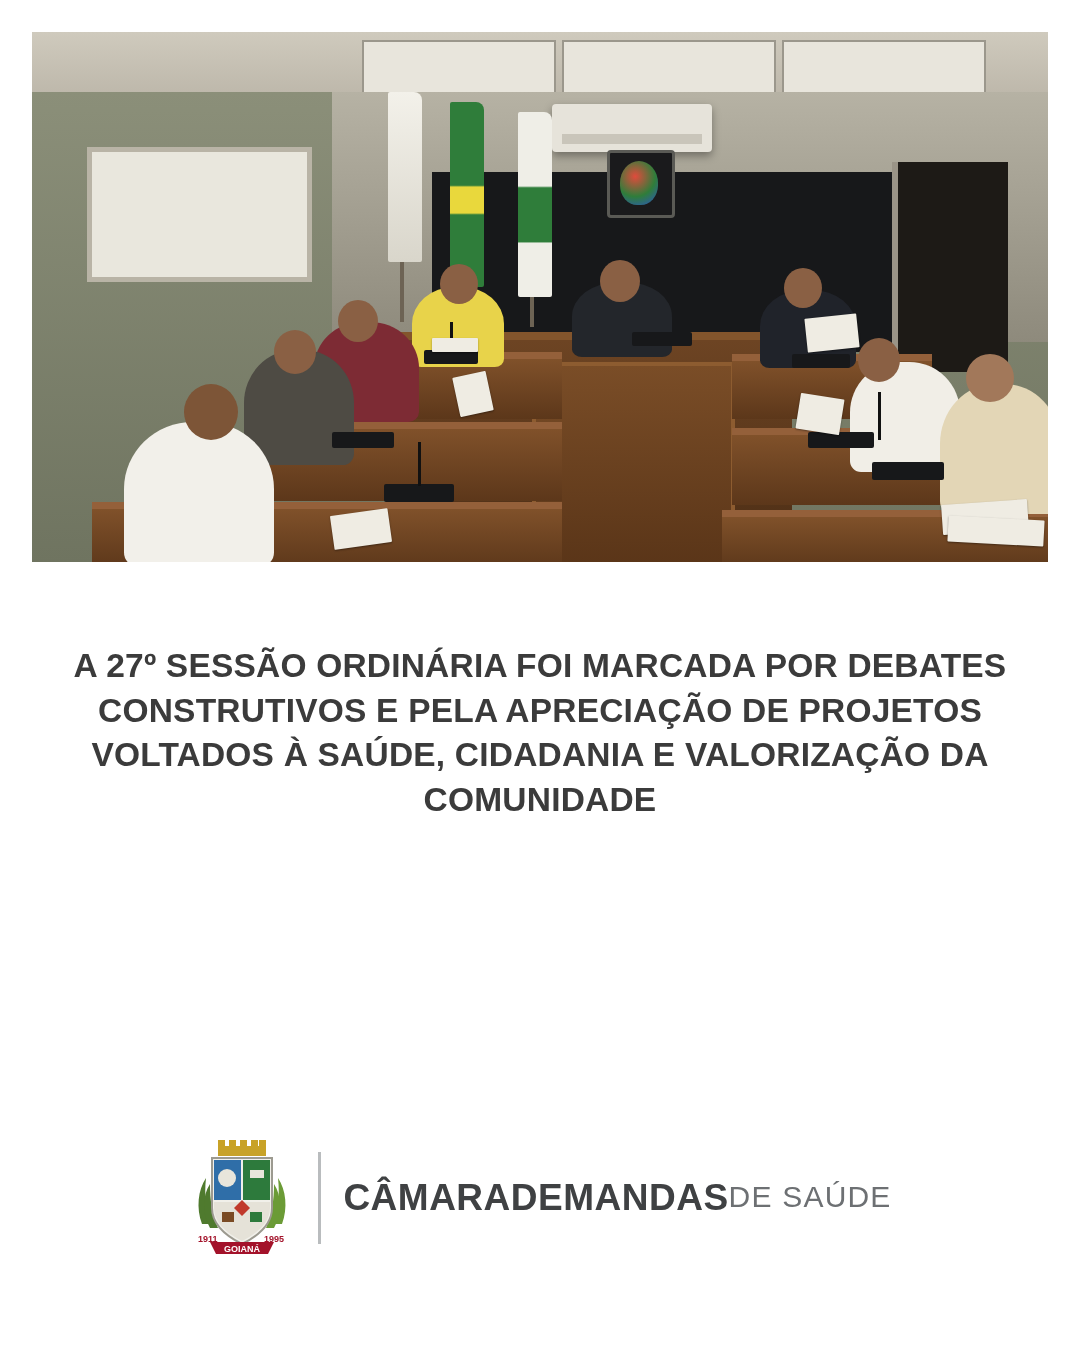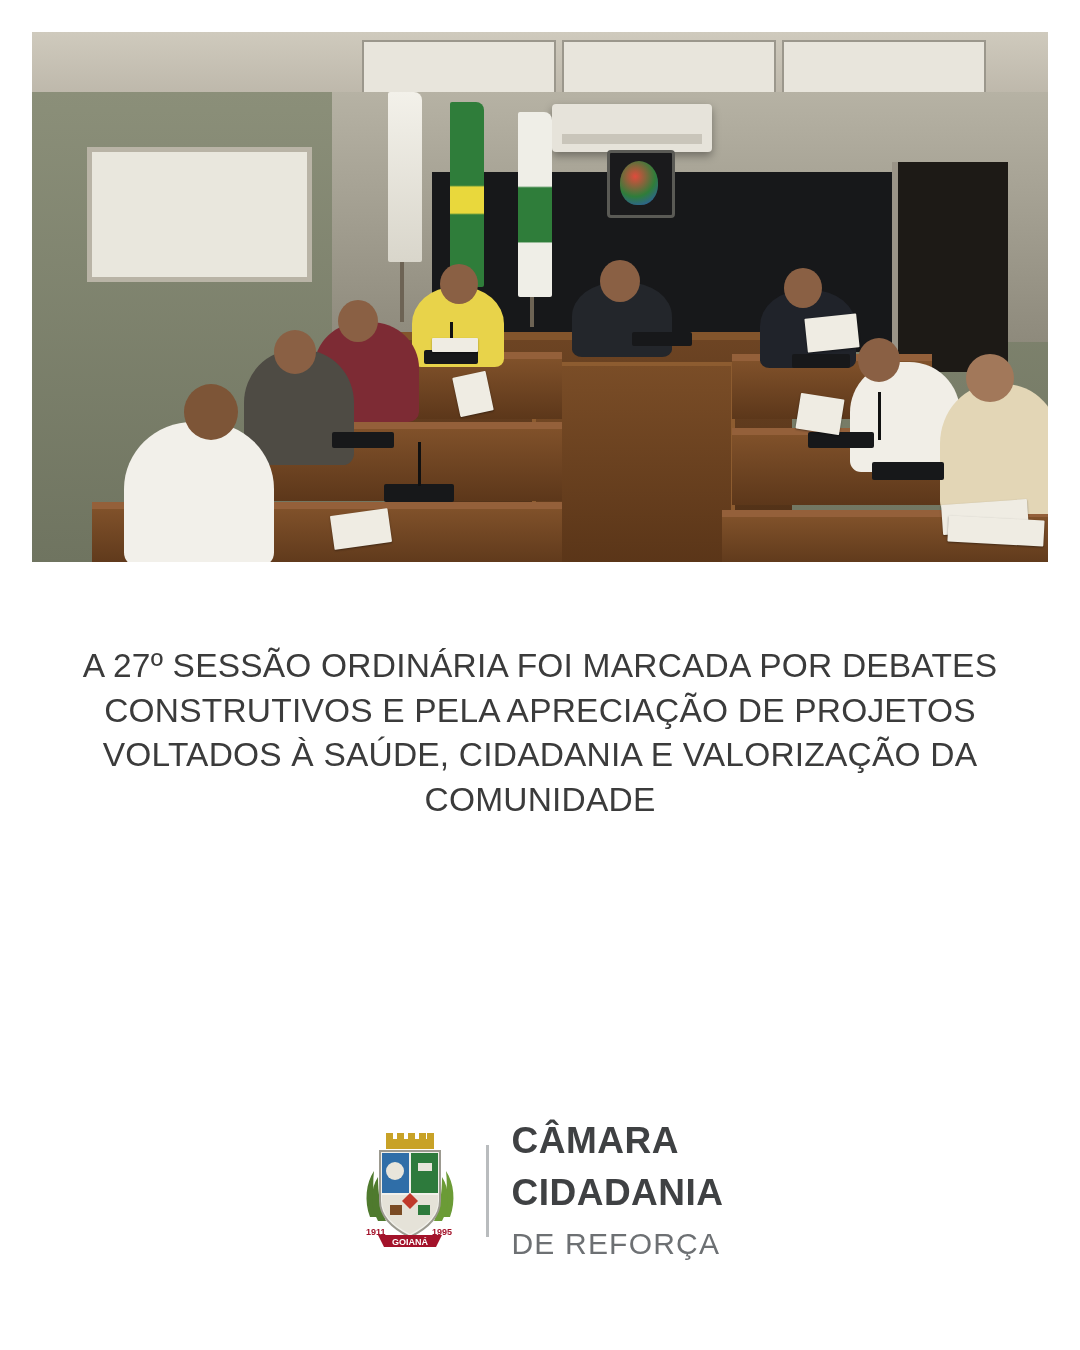--- a/index.html
+++ b/index.html
@@ -156,21 +156,21 @@
   .mic-arm { position: absolute; width: 3px; background: #111; transform-origin: bottom; }
   .paper { position: absolute; background: #efece3; border-radius: 1px; box-shadow: 0 1px 2px rgba(0,0,0,.4); }
 
   
   .headline {
     width: 960px;
     margin-top: 82px;
     text-align: center;
     font-size: 33.5px;
     line-height: 1.33;
-    font-weight: normal;
+    font-weight: bold;
     letter-spacing: .2px;
     color: #3b3b3b;
     text-transform: uppercase;
   }
   .subline {
     width: 960px;
     margin-top: 48px;
     text-align: center;
     font-size: 25.5px;
     line-height: 1.55;
@@ -191,24 +191,23 @@
     gap: 22px;
   }
   .coat { position: relative; width: 108px; height: 120px; }
   .divider-v {
     width: 3px;
     height: 92px;
     background: #b9bcbe;
   }
   .logo-text {
     display: flex;
-    flex-direction: column;
+    flex-direction: row;
     justify-content: flex-end;
     line-height: .97;
-    gap: 16px;
   }
   .logo-text .l1, .logo-text .l2 {
     font-size: 37px;
     font-weight: bold;
     color: #3f4143;
     letter-spacing: .5px;
   }
   .logo-text .l3 {
     font-size: 30px;
     font-weight: normal;
@@ -343,18 +342,18 @@
 
         <path d="M22 104 H86 L80 116 H28 Z" fill="#a3122a"></path>
         <text x="54" y="114" text-anchor="middle" font-family="Liberation Sans, sans-serif" font-size="9" font-weight="bold" fill="#ffffff">GOIANÁ</text>
       </svg>
     </div>
 
     <div class="divider-v"></div>
 
     <div class="logo-text">
       <span class="l1">CÂMARA</span>
-      <span class="l2">CIDADANIA</span>
-      <span class="l3">DE REFORÇA</span>
+      <span class="l2">DEMANDAS</span>
+      <span class="l3">DE SAÚDE</span>
     </div>
   </div>
 
 </div>
 
 </body></html>

